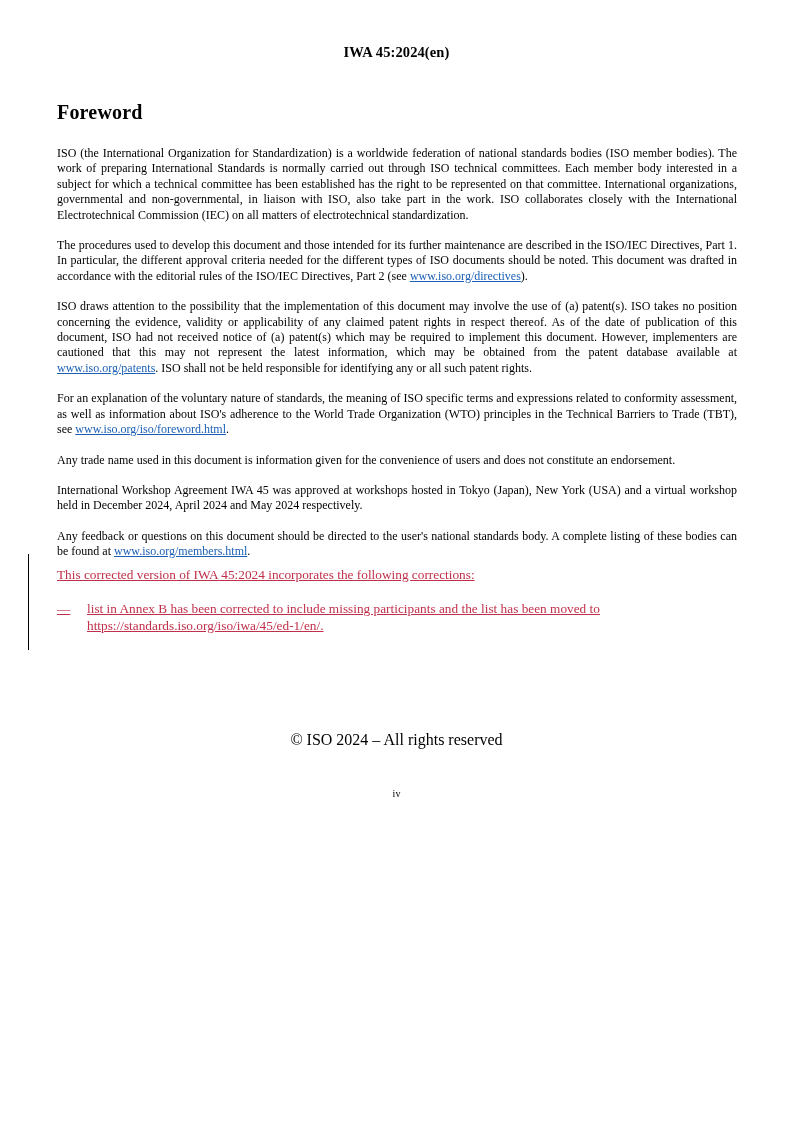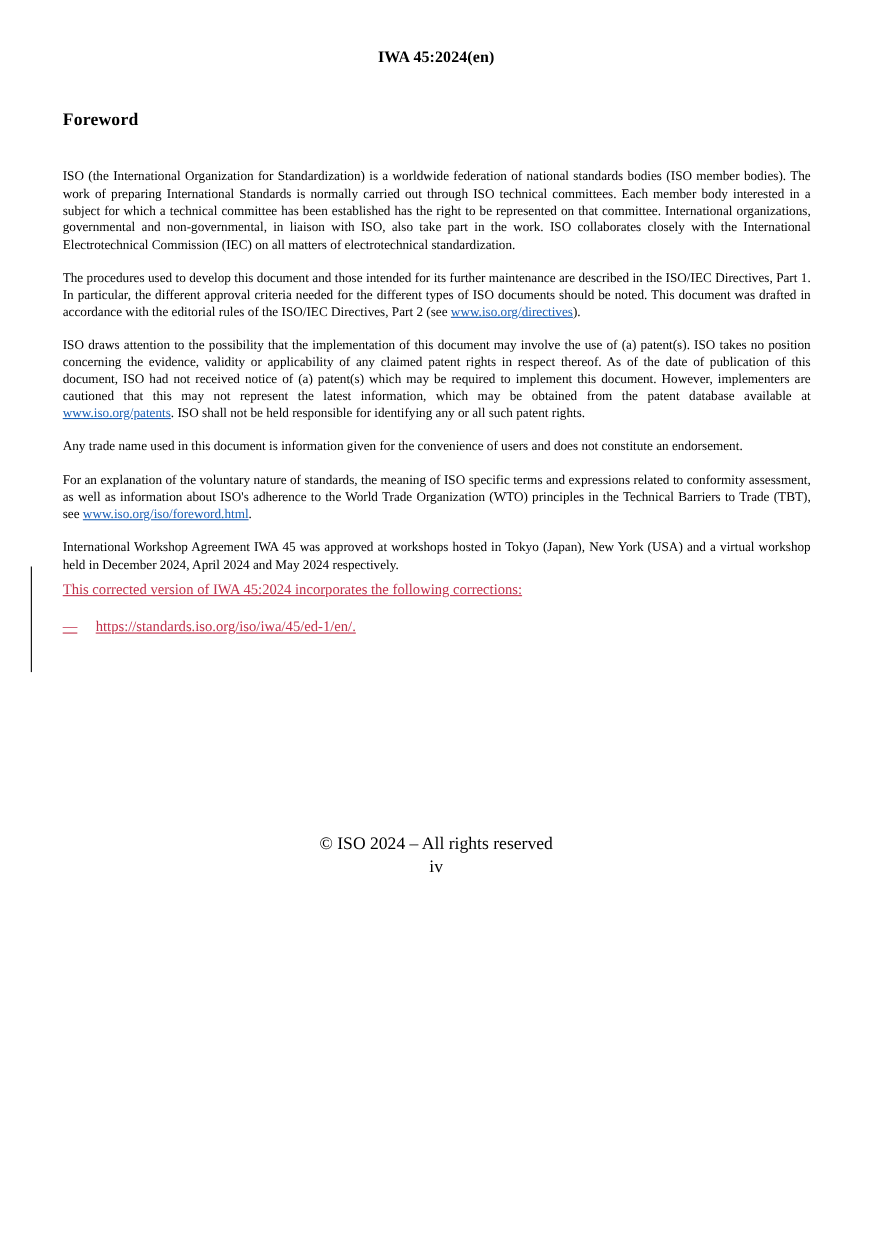--- a/index.html
+++ b/index.html
@@ -31,23 +31,23 @@
     letter-spacing: 0.1px;
   }
   
   .content {
     position: absolute;
     top: 100px;
     left: 57px;
     width: 680px;
   }
   h1.section-title {
-    font-size: 16px;
+    font-size: 20px;
     font-weight: bold;
-    margin: 0 0 34px 0;
+    margin: 0 0 22px 0;
     line-height: 1.2;
     letter-spacing: 0.2px;
   }
   p.para {
     font-size: 12px;
     line-height: 1.285;
     margin: 0 0 15px 0;
     text-align: justify;
     text-justify: inter-word;
     hyphens: none;
@@ -113,57 +113,59 @@
     left: 0;
     bottom: 28px;
     width: 793px;
     text-align: center;
   }
   .footer-copy {
     font-size: 16px;
     line-height: 1.3;
   }
   .footer-pageno {
-    font-size: 16px;
+    font-size: 10px;
     line-height: 1.3;
+    margin-top: 36px;
   }
 </style>
 </head>
 <body>
 
 <div class="page">
 
   <div class="doc-header">IWA 45:2024(en)</div>
 
   <div class="content">
 
     <h1 class="section-title">Foreword</h1>
 
     <p class="para">ISO (the International Organization for Standardization) is a worldwide federation of national standards bodies (ISO member bodies). The work of preparing International Standards is normally carried out through ISO technical committees. Each member body interested in a subject for which a technical committee has been established has the right to be represented on that committee. International organizations, governmental and non-governmental, in liaison with ISO, also take part in the work. ISO collaborates closely with the International Electrotechnical Commission (IEC) on all matters of electrotechnical standardization.</p>
 
     <p class="para"><span>The procedures used to develop this document and those intended for its further maintenance are described in the ISO/IEC Directives, Part 1. In particular, the different approval criteria needed for the different types of ISO documents should be noted. This document was drafted in accordance with the editorial rules of the ISO/IEC Directives, Part 2 (see </span><a class="link" href="#">www.iso.org/directives</a><span>).</span></p>
 
     <p class="para"><span>ISO draws attention to the possibility that the implementation of this document may involve the use of (a) patent(s). ISO takes no position concerning the evidence, validity or applicability of any claimed patent rights in respect thereof. As of the date of publication of this document, ISO had not received notice of (a) patent(s) which may be required to implement this document. However, implementers are cautioned that this may not represent the latest information, which may be obtained from the patent database available at </span><a class="link" href="#">www.iso.org/patents</a><span>. ISO shall not be held responsible for identifying any or all such patent rights.</span></p>
 
+    <p class="para"><span>For an explanation of the voluntary nature of standards, the meaning of ISO specific terms and expressions related to conformity assessment, as well as information about ISO's adherence to the World Trade Organization (WTO) principles in the Technical Barriers to Trade (TBT), see </span><a class="link" href="#">www.iso.org/iso/foreword.html</a><span>.</span></p>
+
     <p class="para">Any trade name used in this document is information given for the convenience of users and does not constitute an endorsement.</p>
-
-    <p class="para"><span>For an explanation of the voluntary nature of standards, the meaning of ISO specific terms and expressions related to conformity assessment, as well as information about ISO's adherence to the World Trade Organization (WTO) principles in the Technical Barriers to Trade (TBT), see </span><a class="link" href="#">www.iso.org/iso/foreword.html</a><span>.</span></p>
 
     <p class="para">International Workshop Agreement IWA 45 was approved at workshops hosted in Tokyo (Japan), New York (USA) and a virtual workshop held in December 2024, April 2024 and May 2024 respectively.</p>
 
+    <p class="para"><span>Any feedback or questions on this document should be directed to the user's national standards body. A complete listing of these bodies can be found at </span><a class="link" href="#">www.iso.org/members.html</a><span>.</span></p>
 
     <div class="corrections">
 
       <div class="change-bar"></div>
 
       <p class="corr-lead">This corrected version of IWA 45:2024 incorporates the following corrections:</p>
 
       <div class="corr-item">
         <span class="corr-dash">—</span>
-        <span class="corr-body"><a class="corr-url" href="#">https://standards.iso.org/iso/iwa/45/ed-1/en/.</a></span>
+        <span class="corr-body"><span class="u">list in Annex B has been corrected to include missing participants and the list has been moved to</span><a class="corr-url" href="#">https://standards.iso.org/iso/iwa/45/ed-1/en/.</a></span>
       </div>
 
     </div>
 
   </div>
 
   <div class="doc-footer">
     <div class="footer-copy">© ISO 2024 – All rights reserved</div>
     <div class="footer-pageno">iv</div>
   </div>

